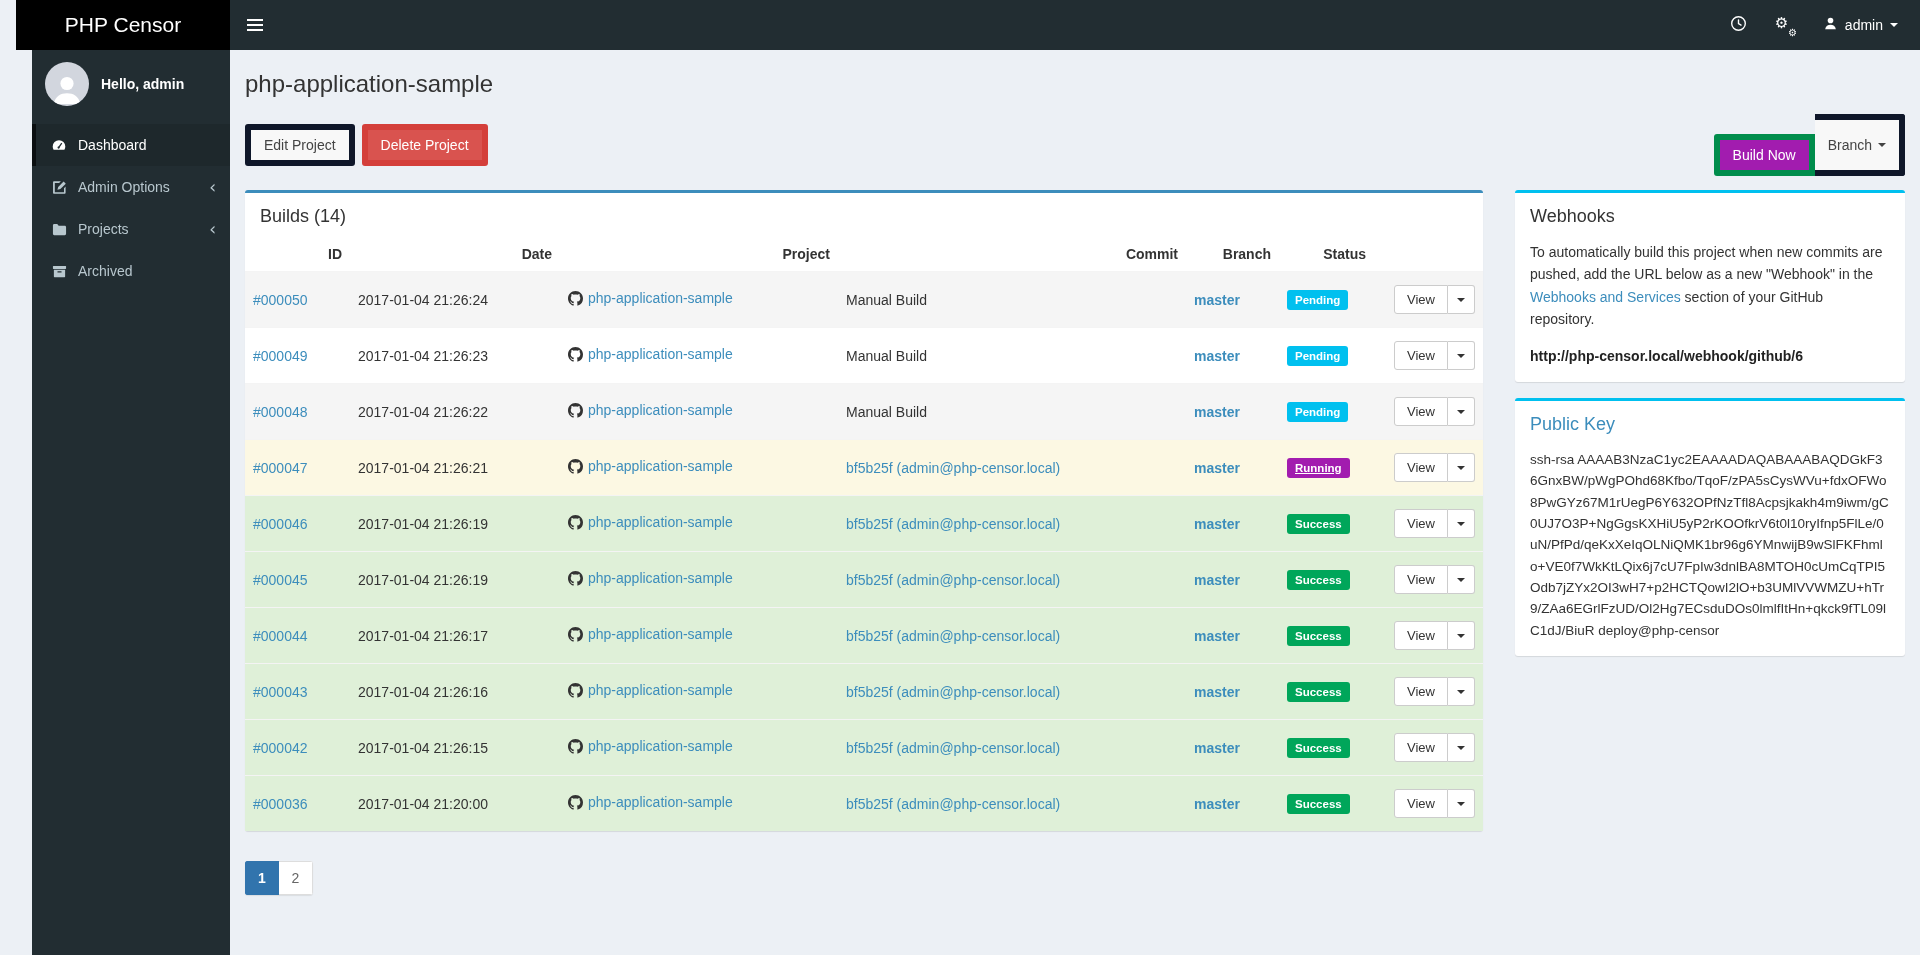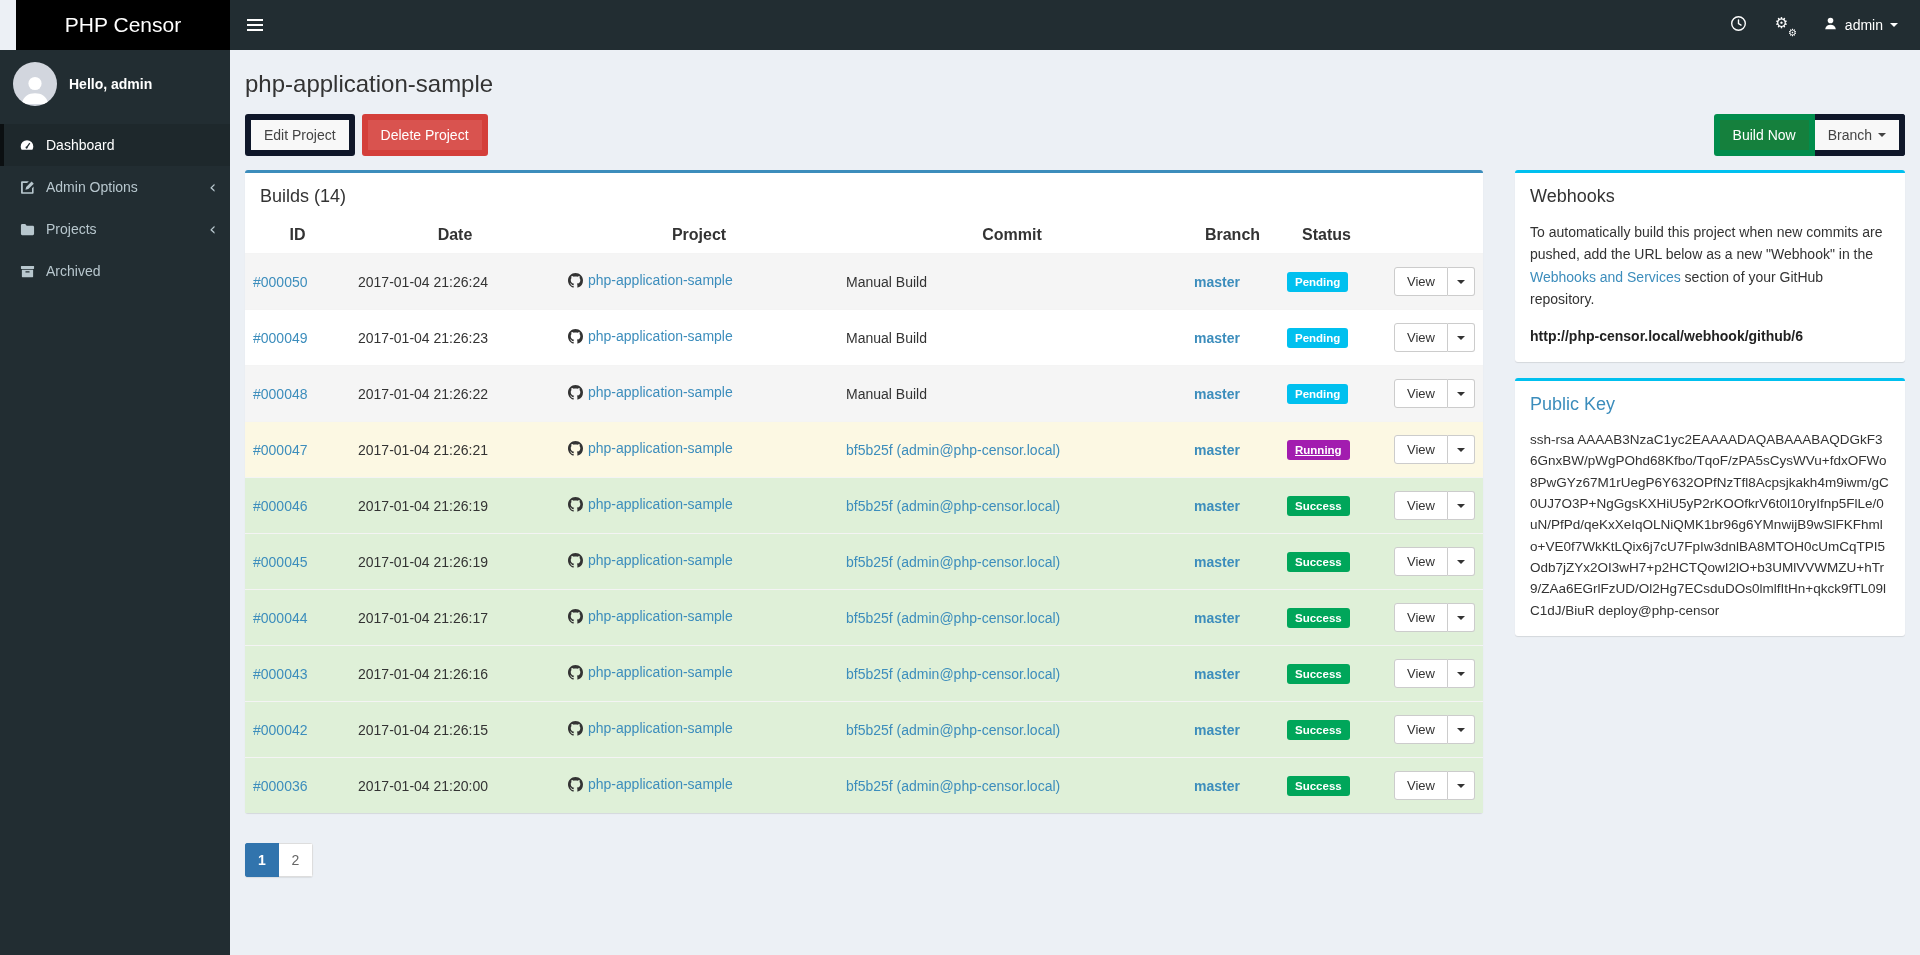--- a/index.html
+++ b/index.html
@@ -18,56 +18,56 @@
   .navbar-right { display: flex; align-items: stretch; padding-right: 12px; }
   .nav-icon-btn { display: flex; align-items: center; padding: 0 14px; color: #fff; cursor: pointer; }
   .cogs { position: relative; width: 20px; height: 20px; font-size: 15px; line-height: 1; }
   .cogs .cog-big { position: absolute; left: 0; top: 0; }
   .cogs .cog-small { position: absolute; right: -2px; bottom: -3px; font-size: 10px; }
   .user-menu { display: flex; align-items: center; gap: 7px; padding: 0 10px 0 14px; color: #fff; cursor: pointer; }
   .user-menu .uname { font-size: 14px; }
   .caret { display: inline-block; width: 0; height: 0; border-left: 4px solid transparent; border-right: 4px solid transparent; border-top: 4px solid currentColor; }
 
   
-  .sidebar { background: #222d32; color: #b8c7ce; overflow: hidden; }
+  .sidebar { background: #222d32; color: #b8c7ce; overflow: hidden; margin-left: 32px; }
   .user-panel { display: flex; align-items: center; gap: 12px; padding: 12px 12px 14px 13px; }
   .avatar { width: 44px; height: 44px; border-radius: 50%; background: #d2d6de; display: flex; align-items: flex-end; justify-content: center; overflow: hidden; flex: 0 0 44px; }
   .greeting { color: #fff; font-weight: 700; font-size: 14px; }
   .sidebar-menu { list-style: none; margin-top: 4px; }
   .sidebar-menu li { display: flex; align-items: center; gap: 11px; padding: 13px 14px 13px 15px; border-left: 4px solid transparent; cursor: pointer; font-size: 14px; }
   .sidebar-menu li .mi { width: 16px; height: 16px; flex: 0 0 16px; display: inline-flex; align-items: center; justify-content: center; color: inherit; }
   .sidebar-menu li.active { background: #1e282c; color: #fff; border-left-color: #0b0f11; }
   .sidebar-menu li .chev { margin-left: auto; font-size: 17px; line-height: 10px; color: inherit; font-family: "DejaVu Sans", sans-serif; }
 
   
   .content { background: #ecf0f5; padding: 10px 15px 0 15px; overflow: hidden; }
   .page-title { font-size: 24px; font-weight: 400; color: #333; margin: 10px 0 16px 0; }
   .actions-row { display: flex; justify-content: space-between; align-items: center; margin-bottom: 14px; }
   .btn { display: inline-flex; align-items: center; gap: 6px; font-size: 14px; padding: 7px 13px; border: 6px solid #0f172a; border-radius: 3px; background: #f8f8f8; color: #444; cursor: pointer; font-family: inherit; }
   .btn-danger { background: #d9534f; border-color: #d43f3a; color: #fff; }
-  .btn-success { background: #15803d; border-color: #008d4c; color: #fff; }
+  .btn-success { background: #a21caf; border-color: #008d4c; color: #fff; margin-top: 20px; }
   .left-btns { display: flex; gap: 7px; }
   .build-group { display: inline-flex; }
   .build-group .btn-success { border-radius: 3px 0 0 3px; }
   .build-group .btn-branch { border-radius: 0 3px 3px 0; border-left: none; }
 
   .columns { display: flex; gap: 32px; align-items: flex-start; }
   .col-main { width: 1238px; flex: 0 0 1238px; }
   .col-side { width: 390px; flex: 0 0 390px; }
 
   .box { background: #fff; border-radius: 3px; box-shadow: 0 1px 1px rgba(0,0,0,0.1); margin-bottom: 16px; }
   .box-primary { border-top: 3px solid #3c8dbc; }
   .box-info { border-top: 3px solid #00c0ef; }
   .box-header { padding: 13px 15px 10px 15px; font-size: 18px; color: #333; }
   .box-header.blue-title { color: #3c8dbc; }
   .box-body { padding: 4px 15px 15px 15px; font-size: 14px; line-height: 1.6; }
 
   
   table.builds { width: 100%; border-collapse: collapse; }
-  table.builds th { text-align: center; font-weight: 700; color: #333; padding: 9px 8px; border-bottom: 1px solid #f4f4f4; font-size: 16px; }
+  table.builds th { text-align: right; font-weight: 700; color: #333; padding: 9px 8px; border-bottom: 1px solid #f4f4f4; font-size: 14px; }
   table.builds td { padding: 13px 8px; border-top: 1px solid #f4f4f4; font-size: 14px; vertical-align: middle; }
   th.c-id, td.c-id { width: 105px; }
   th.c-date, td.c-date { width: 210px; }
   th.c-project, td.c-project { width: 278px; }
   th.c-commit, td.c-commit { width: 348px; }
   th.c-branch, td.c-branch { width: 93px; font-weight: bold; }
   th.c-status, td.c-status { width: 95px; }
   td.c-actions { width: 109px; text-align: right; padding-right: 18px; }
   tr.pending.striped td { background: #f5f5f5; }
   tr.running td { background: #fcf8e3; }

